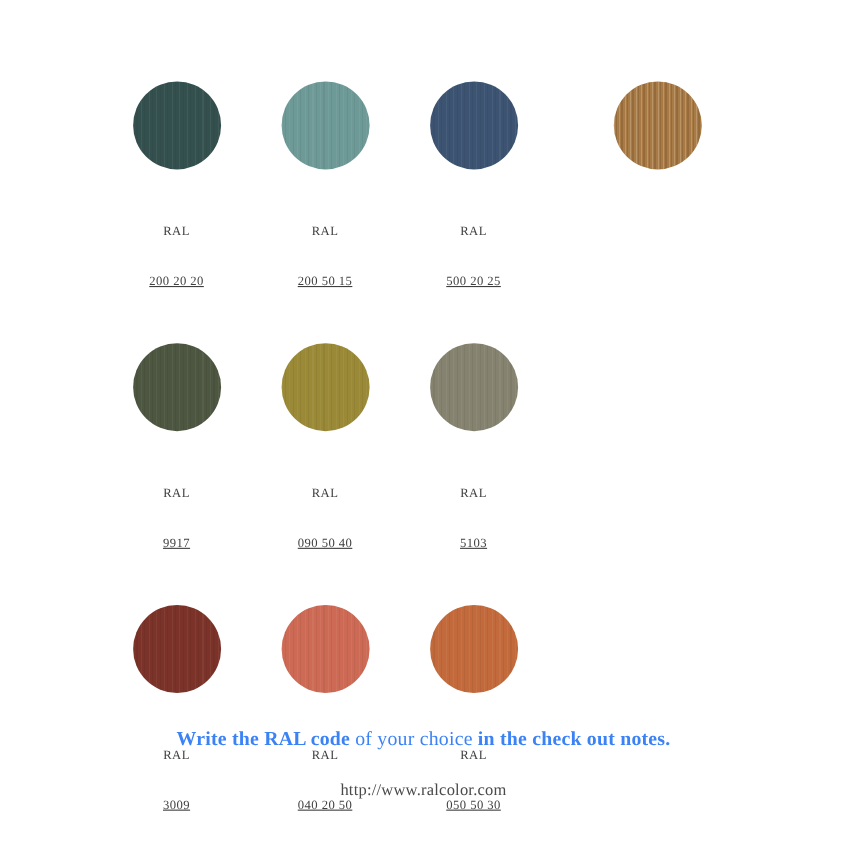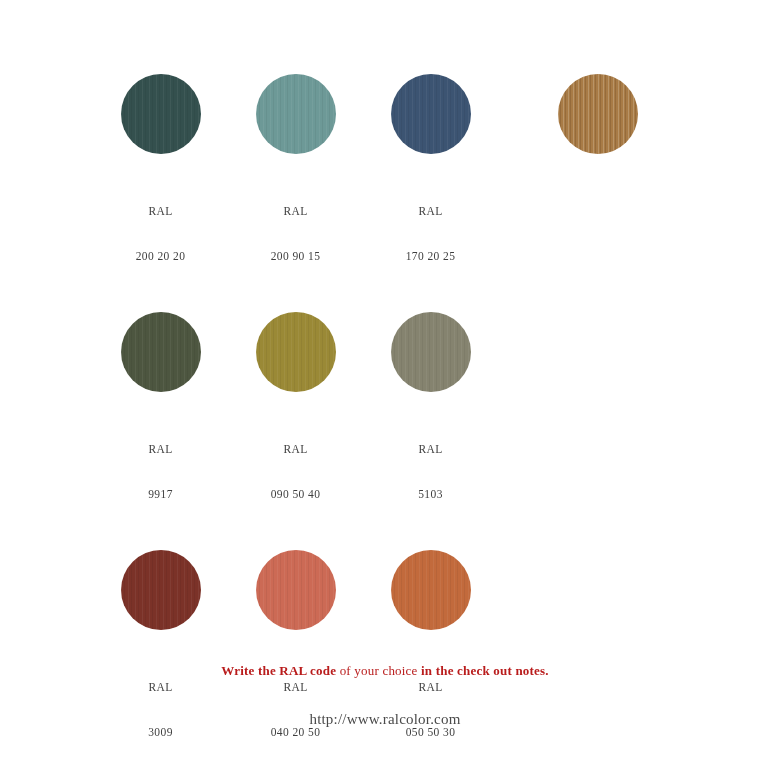--- a/index.html
+++ b/index.html
@@ -96,33 +96,33 @@
   .label {
     text-align: center;
     font-size: 11.5px;
     line-height: 15px;
     color: #3f3f3f;
     letter-spacing: 0.4px;
     margin-top: 8px;
     white-space: pre;
   }
   .label .l1 { display: block; }
-  .label .l2 { display: block; }
+  .label .l2 { display: block; text-decoration: underline; }
 
   .footer {
     position: absolute;
     left: 0;
     top: 658px;
     width: 770px;
     text-align: center;
   }
   .footer-main {
-    font-size: 13px;
+    font-size: 18px;
     line-height: 26px;
-    color: #b91c1c;
+    color: #3b82f6;
     letter-spacing: 0.2px;
   }
   .footer-main .b { font-weight: bold; }
   .footer-main .n { font-weight: normal; }
   .footer-url {
     margin-top: 25px;
     font-size: 15px;
     line-height: 20px;
     color: #4a4a4a;
     letter-spacing: 0.2px;
@@ -144,30 +144,30 @@
           <span class="l1">RAL</span>
           <span class="l2">200 20 20</span>
         </div>
       </div>
       <div class="cell">
         <div class="swatch-wrap">
           <div class="swatch" id="sw-0-1" style="background-color: rgb(109, 153, 151);"></div>
         </div>
         <div class="label">
           <span class="l1">RAL</span>
-          <span class="l2">200 90 15</span>
+          <span class="l2">200 50 15</span>
         </div>
       </div>
       <div class="cell">
         <div class="swatch-wrap">
           <div class="swatch" id="sw-0-2" style="background-color: rgb(60, 84, 114);"></div>
         </div>
         <div class="label">
           <span class="l1">RAL</span>
-          <span class="l2">170 20 25</span>
+          <span class="l2">500 20 25</span>
         </div>
       </div>
       <div class="cell wide">
         <div class="swatch-wrap">
           <div class="swatch wood" id="sw-0-3" style="background-color: rgb(168, 123, 70);"></div>
         </div>
       </div>
     </div>
 
     <div class="row">

